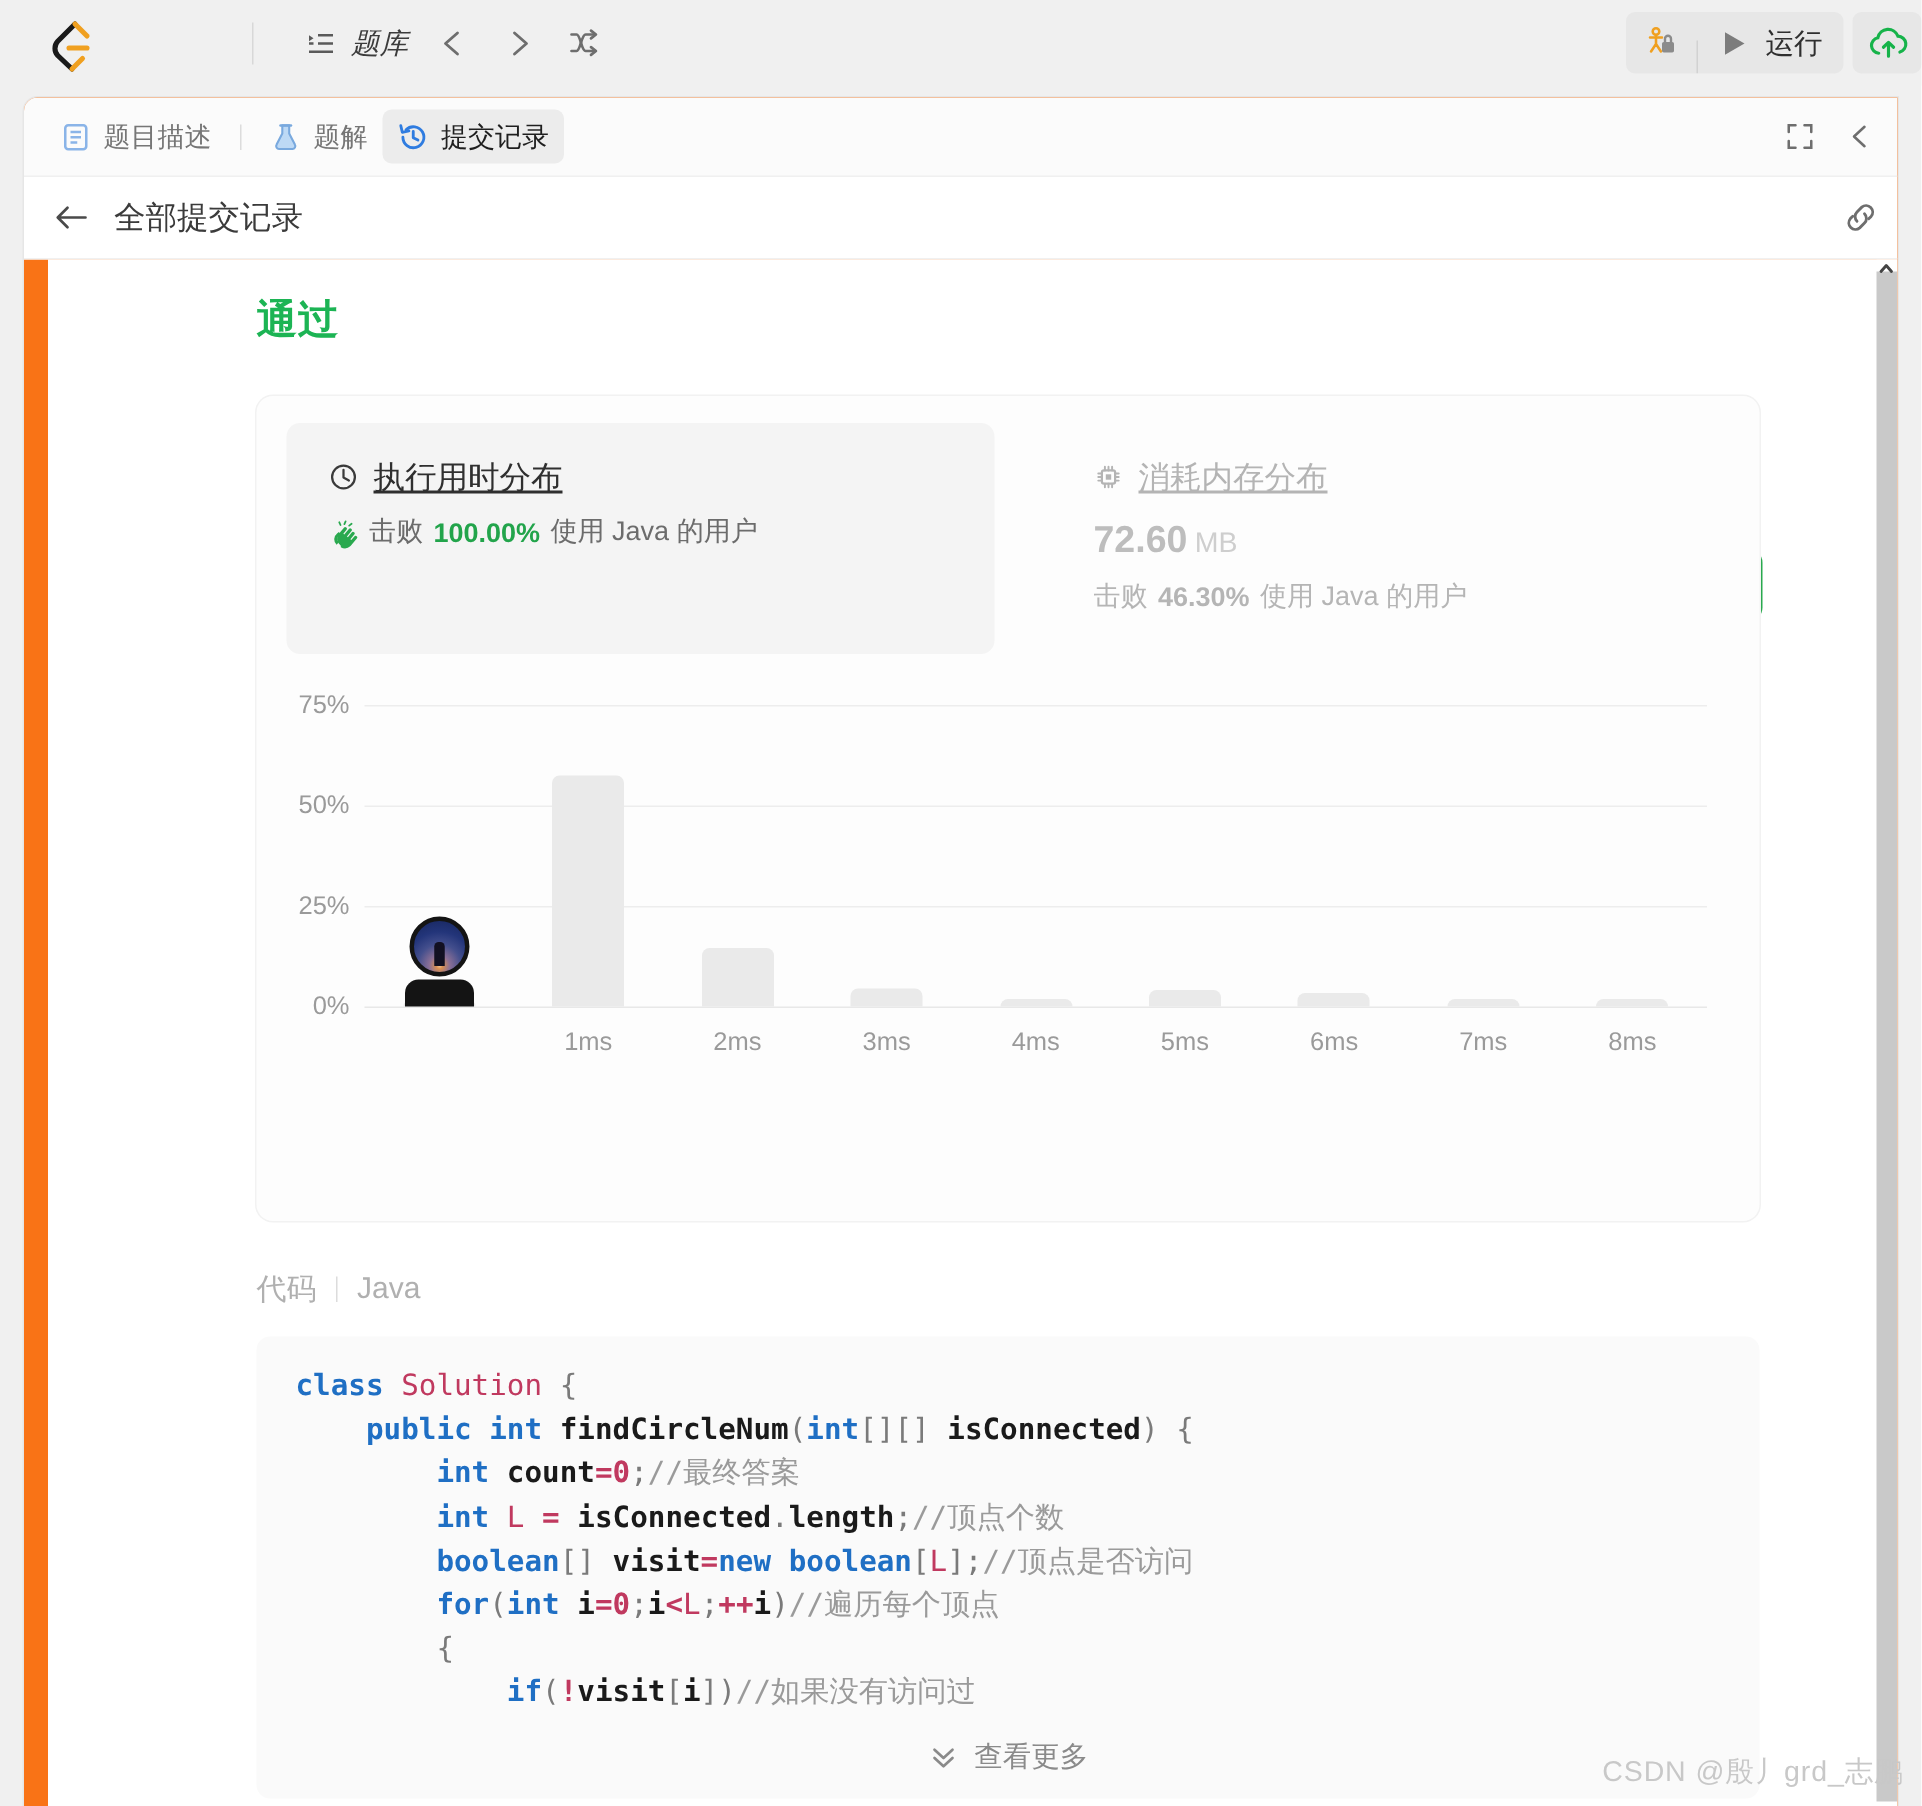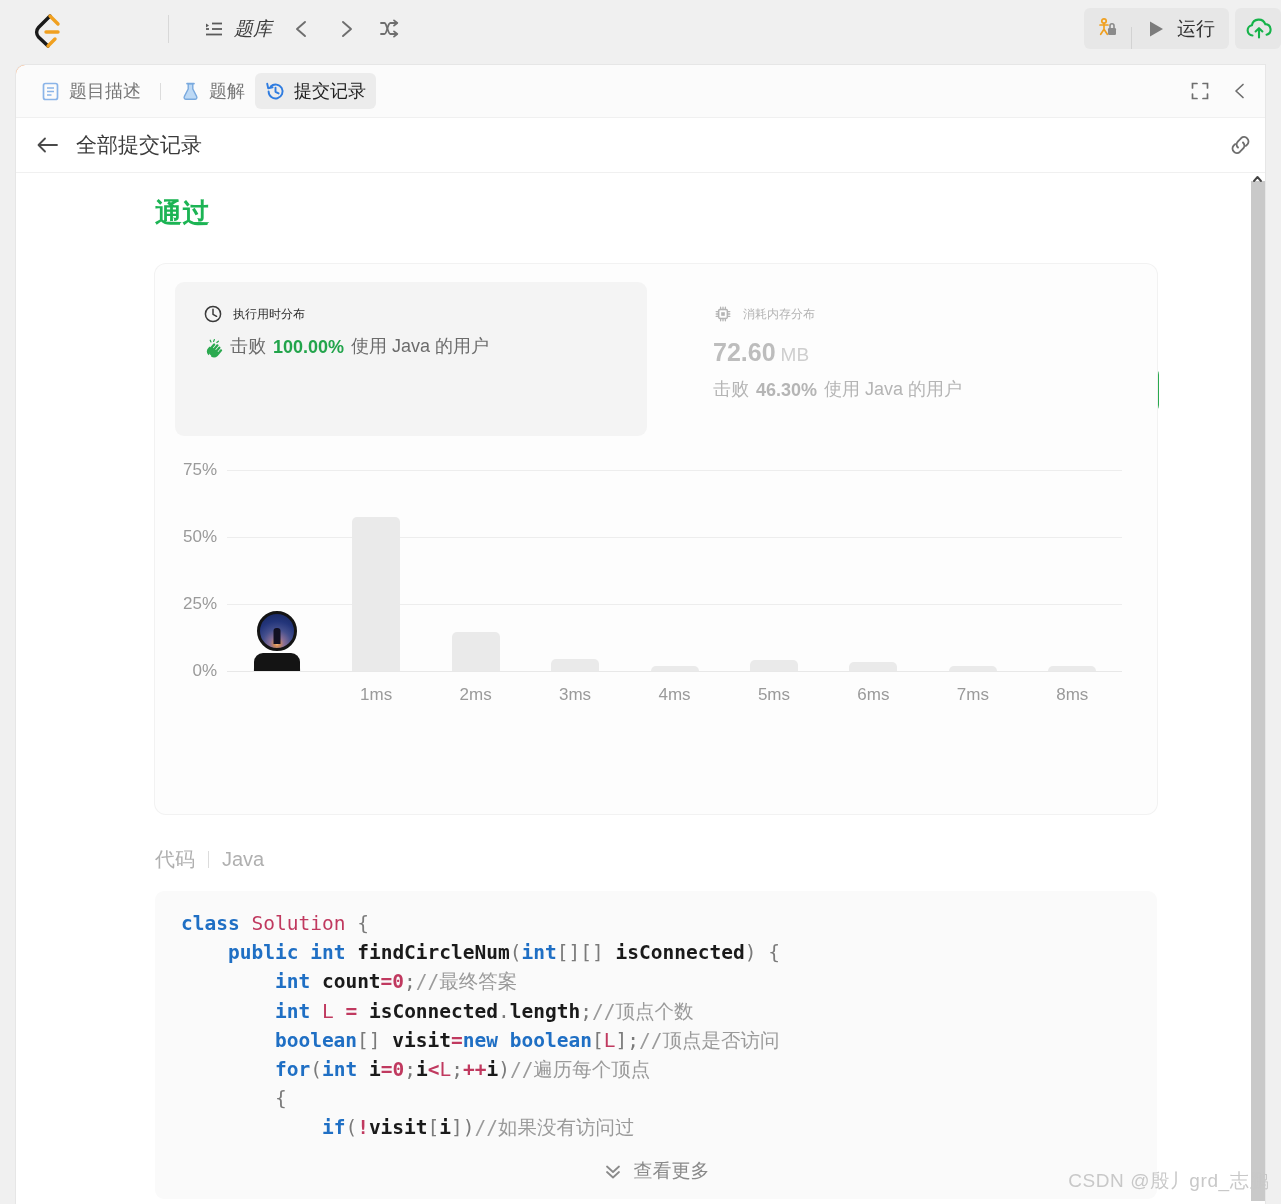--- a/index.html
+++ b/index.html
@@ -36,21 +36,21 @@
   .tabright .iconbtn{width:34px;height:34px;color:#6e6e6e;}
 
   
   .subheader{position:relative;height:54px;border-bottom:1px solid #f0f0f0;display:flex;align-items:center;padding-left:20px;background:#fff;}
   .backrow{display:flex;align-items:center;gap:16px;cursor:pointer;}
   .backrow .bk{color:#4a4a4a;font-size:23px;line-height:1;}
   .backtitle{font-size:21px;color:#3b3b3b;}
   .linkicon{position:absolute;right:11px;top:50%;transform:translateY(-50%);color:#6e6e6e;cursor:pointer;}
 
   
-  .body{position:relative;height:1032px;background:#fff;overflow:hidden;}
+  .body{position:relative;height:1032px;background:#fff;overflow:hidden;margin-left:16px;}
   .scrollbar{position:absolute;right:0;top:0;width:14px;height:1032px;background:#fff;}
   .scrollthumb{position:absolute;right:0;top:8px;width:14px;height:1020px;background:#c9c9c9;}
   .scrollarrow{position:absolute;right:1px;top:0px;width:13px;height:14px;color:#555;font-size:11px;line-height:12px;text-align:center;}
 
   .content{position:absolute;left:0;top:0;width:1235px;}
 
   
   .subwrap{padding:22px 0 0 139px;}
   .verdict{font-size:27px;color:#1cb454;font-weight:700;letter-spacing:0.5px;}
   .metarow{display:flex;align-items:center;gap:0;margin-top:13px;}
@@ -63,21 +63,21 @@
 
   .headbtns{position:absolute;right:92px;top:193px;display:flex;align-items:center;gap:10px;}
   .btn-ghost{display:flex;align-items:center;gap:12px;height:48px;padding:0 22px;background:#f1f1f1;border-radius:9px;font-size:20px;color:#3a3a3a;cursor:pointer;}
   .btn-green{display:flex;align-items:center;gap:12px;height:48px;padding:0 22px;background:#2aa94f;border-radius:9px;font-size:20px;color:#ffffff;cursor:pointer;}
 
   
   .chartcard{position:relative;margin:33px 0 0 139px;width:1002px;height:550px;background:#fdfdfd;border-radius:11px;box-shadow:0 0 0 1px #f2f2f2;}
   .statsrow{display:flex;}
   .statcard{width:472px;height:154px;margin:18px 0 0 20px;border-radius:9px;background:#f4f4f4;box-sizing:border-box;padding:22px 0 0 28px;}
   .statcard.plain{background:transparent;margin-left:38px;}
-  .stattitle{display:flex;align-items:center;gap:10px;font-size:12px;color:#2f2f2f;}
+  .stattitle{display:flex;align-items:center;gap:10px;font-size:21px;color:#2f2f2f;text-decoration:underline;}
   .statcard.plain .stattitle{color:#b4b4b4;}
   .statbig{margin-top:14px;font-size:25px;color:#1f1f1f;font-weight:700;}
   .statcard.plain .statbig{color:#bdbdbd;}
   .statunit{font-size:19px;font-weight:400;color:#8d8d8d;margin-left:5px;}
   .statcard.plain .statunit{color:#cecece;}
   .statsub{margin-top:10px;font-size:18px;color:#6c6c6c;display:flex;align-items:flex-end;gap:7px;}
   .statcard.plain .statsub{color:#c5c5c5;}
   .beat-pct{color:#22a44b;font-weight:700;}
   .statcard.plain .beat-pct{color:#b5b5b5;font-weight:700;}
   .statcard.plain .beat-lbl{color:#b5b5b5;}

